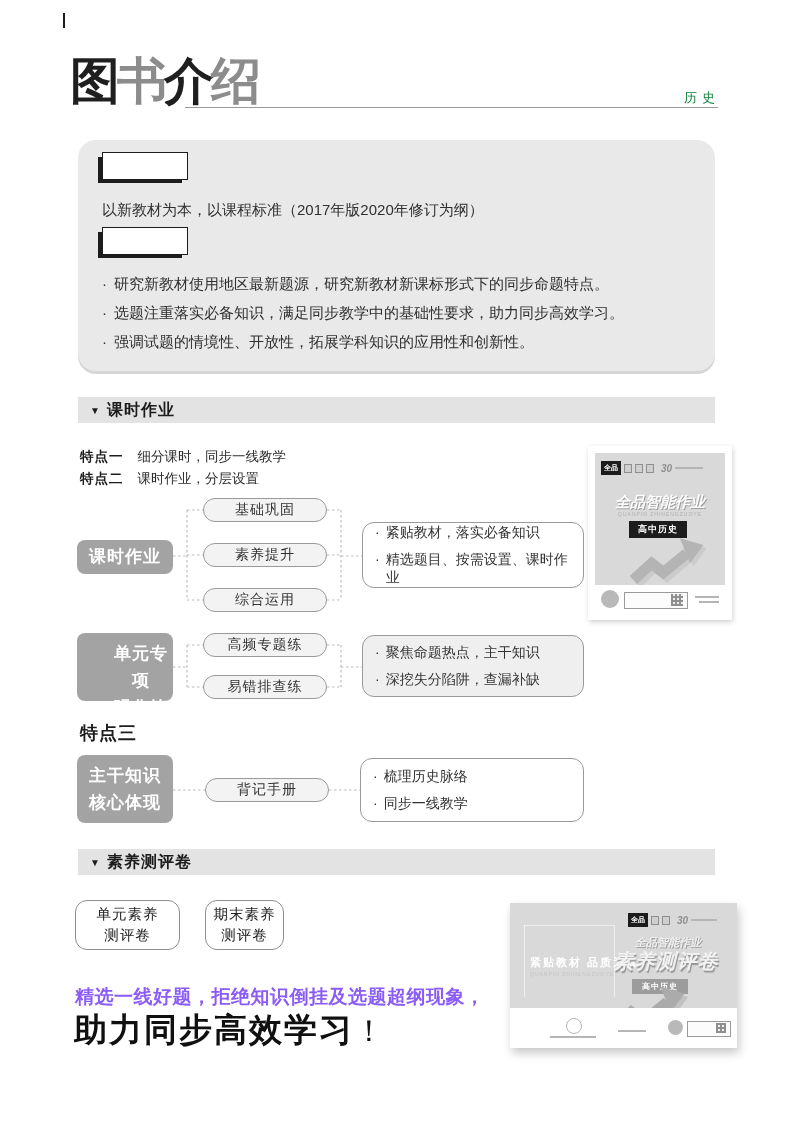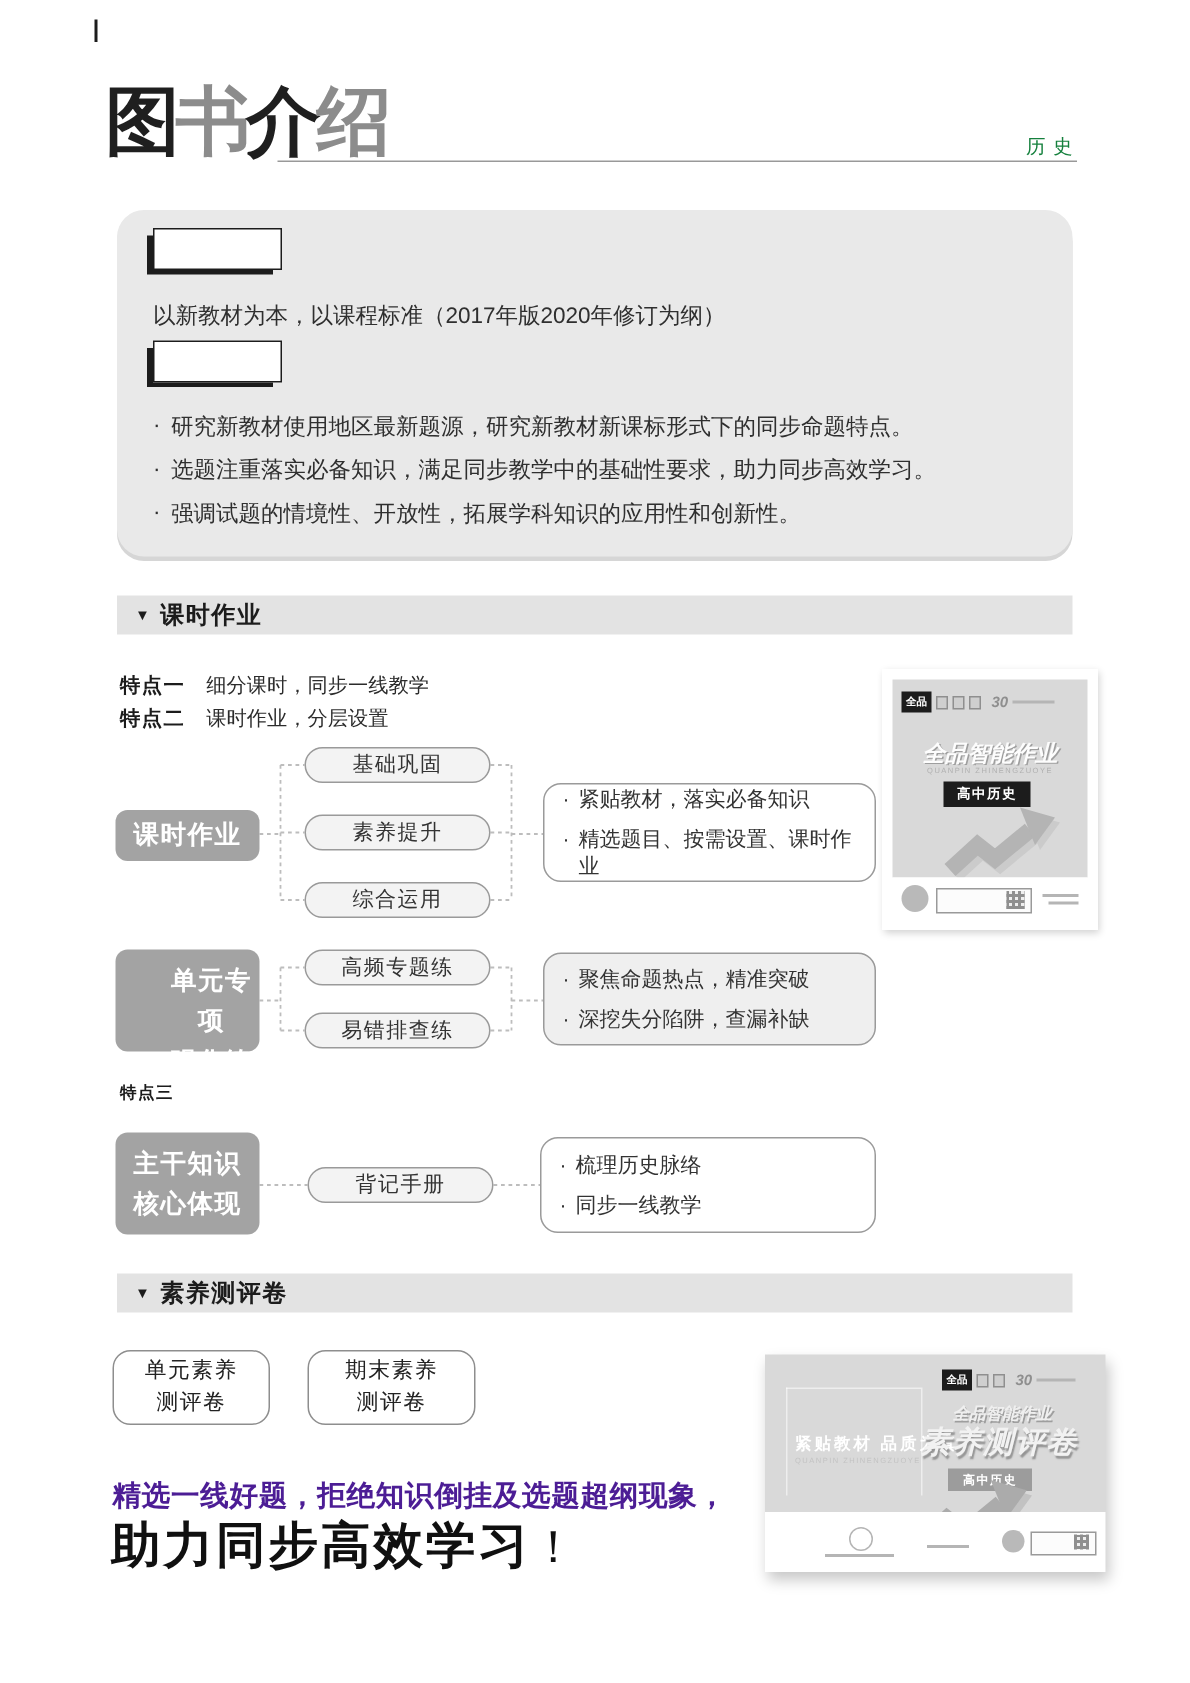--- a/index.html
+++ b/index.html
@@ -18,38 +18,38 @@
   .label3d::before{content:"";position:absolute;left:4px;top:-5px;width:100%;height:100%;background:#fff;border:1.5px solid #1c1c1c;z-index:-1;}
   .ib-basis{position:absolute;left:24px;top:61px;font-size:15px;color:#2f2f2f;}
   .ib-bullet{position:absolute;left:24px;display:flex;gap:7px;font-size:15px;color:#2f2f2f;}
   
   .sec-bar{position:absolute;left:78px;width:637px;height:26px;background:#e3e3e3;display:flex;align-items:center;padding-left:12px;box-sizing:border-box;}
   .sec-mark{font-size:10px;color:#1c1c1c;margin-right:7px;}
   .sec-title{font-size:16px;font-weight:700;color:#1c1c1c;letter-spacing:1px;}
   
   .features{position:absolute;left:80px;top:446px;font-size:13.5px;line-height:22px;}
   .features b{margin-right:14px;letter-spacing:1px;color:#1c1c1c;}
-  .feat3{position:absolute;left:80px;top:721px;font-size:11px;font-weight:700;letter-spacing:1px;color:#1c1c1c;}
+  .feat3{position:absolute;left:80px;top:721px;font-size:18px;font-weight:700;letter-spacing:1px;color:#1c1c1c;}
   
   .diag{position:absolute;left:75px;width:512px;}
   .conn-svg{position:absolute;left:0;top:0;}
   .root{position:absolute;background:#a3a3a3;color:#fff;font-weight:700;border-radius:8px;text-align:center;letter-spacing:1px;}
   .root1{left:2px;top:44px;width:96px;height:34px;font-size:17px;line-height:34px;}
   .root2{width:96px;font-size:17px;line-height:27px;padding-top:7px;box-sizing:border-box;}
   .pill{position:absolute;left:128px;width:124px;height:24px;border:1.5px solid #9a9a9a;border-radius:13px;background:#f3f3f3;
         display:flex;align-items:center;justify-content:center;font-size:14px;color:#333;box-sizing:border-box;letter-spacing:1px;}
   .note{position:absolute;border:1.5px solid #9a9a9a;border-radius:12px;background:#fff;box-sizing:border-box;
         display:flex;flex-direction:column;justify-content:center;gap:9px;padding:6px 12px;}
   .note.gray{background:#efefef;}
   .note-line{display:flex;gap:6px;font-size:14px;color:#333;}
   
   .card{position:absolute;top:900px;height:50px;border:1.5px solid #8e8e8e;border-radius:12px;background:#fff;box-sizing:border-box;
         display:flex;flex-direction:column;align-items:center;justify-content:center;font-size:14.5px;line-height:21px;color:#222;letter-spacing:1px;}
   
-  .claim1{position:absolute;left:75px;top:984px;font-size:19px;font-weight:700;color:#4c1d95;letter-spacing:0.5px;}
+  .claim1{position:absolute;left:75px;top:984px;font-size:19px;font-weight:700;color:#8b5cf6;letter-spacing:0.5px;}
   .claim2{position:absolute;left:74px;top:1008px;font-size:33px;font-weight:900;color:#101010;letter-spacing:2px;}
   .claim2 .ex{font-weight:400;font-size:30px;}
   
   .cover1{position:absolute;left:588px;top:446px;width:144px;height:174px;background:#fff;box-shadow:1px 2px 5px rgba(0,0,0,.18);}
   .c1-body{position:absolute;left:7px;top:7px;width:130px;height:132px;background:#d9d9d9;overflow:hidden;}
   .brandrow{position:absolute;display:flex;align-items:center;gap:3px;}
   .brand-chip{background:#1c1c1c;color:#fff;font-size:7px;font-weight:700;padding:2px 3px;}
   .brand-ico{width:6px;height:7px;border:1px solid #8f8f8f;background:#cfcfcf;}
   .b30{font-size:10px;font-weight:700;color:#8f8f8f;font-style:italic;margin-left:4px;}
   .tinybar{height:2px;background:#b5b5b5;}
@@ -165,21 +165,21 @@
     </svg>
     <div class="root root2" style="left:2px;top:5px;height:68px;padding-left:32px;">
       <div>单元专项</div>
       <div>强化练</div>
     </div>
     <div class="pill" style="top:5px;">高频专题练</div>
     <div class="pill" style="top:47px;">易错排查练</div>
     <div class="note gray" style="left:287px;top:7px;width:222px;height:62px;">
       <div class="note-line">
         <span>·</span>
-        <span>聚焦命题热点，精准突破</span>
+        <span>聚焦命题热点，主干知识</span>
       </div>
       <div class="note-line">
         <span>·</span>
         <span>深挖失分陷阱，查漏补缺</span>
       </div>
     </div>
   </div>
 
   <div class="feat3">特点三</div>
 
@@ -209,21 +209,21 @@
 
   <div class="sec-bar" style="top:849px;">
     <span class="sec-mark">▼</span>
     <span class="sec-title">素养测评卷</span>
   </div>
 
   <div class="card" style="left:75px;width:105px;">
     <div>单元素养</div>
     <div>测评卷</div>
   </div>
-  <div class="card" style="left:205px;width:112px;">
+  <div class="card" style="left:205px;width:79px;">
     <div>期末素养</div>
     <div>测评卷</div>
   </div>
 
   <div class="claim1">精选一线好题，拒绝知识倒挂及选题超纲现象，</div>
   <div class="claim2">
     <span>助力同步高效学习</span><span class="ex">！</span>
   </div>
 
   <div class="cover1">

